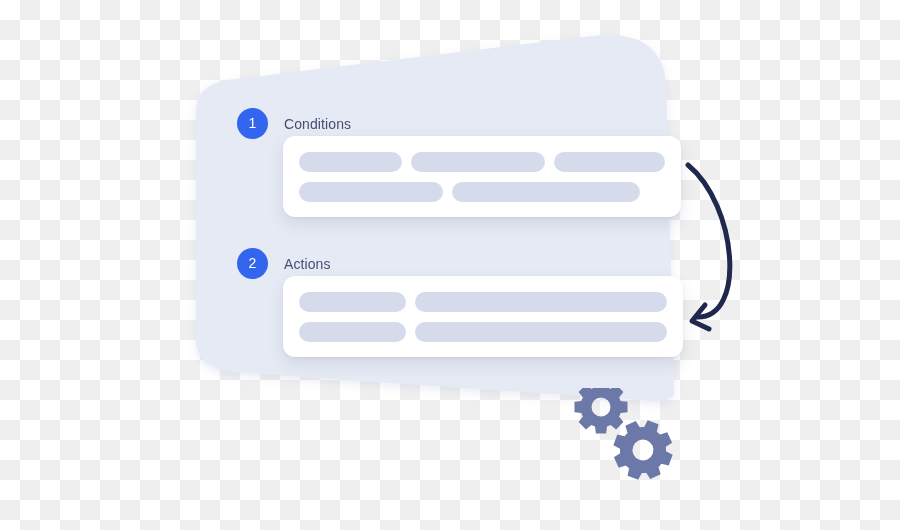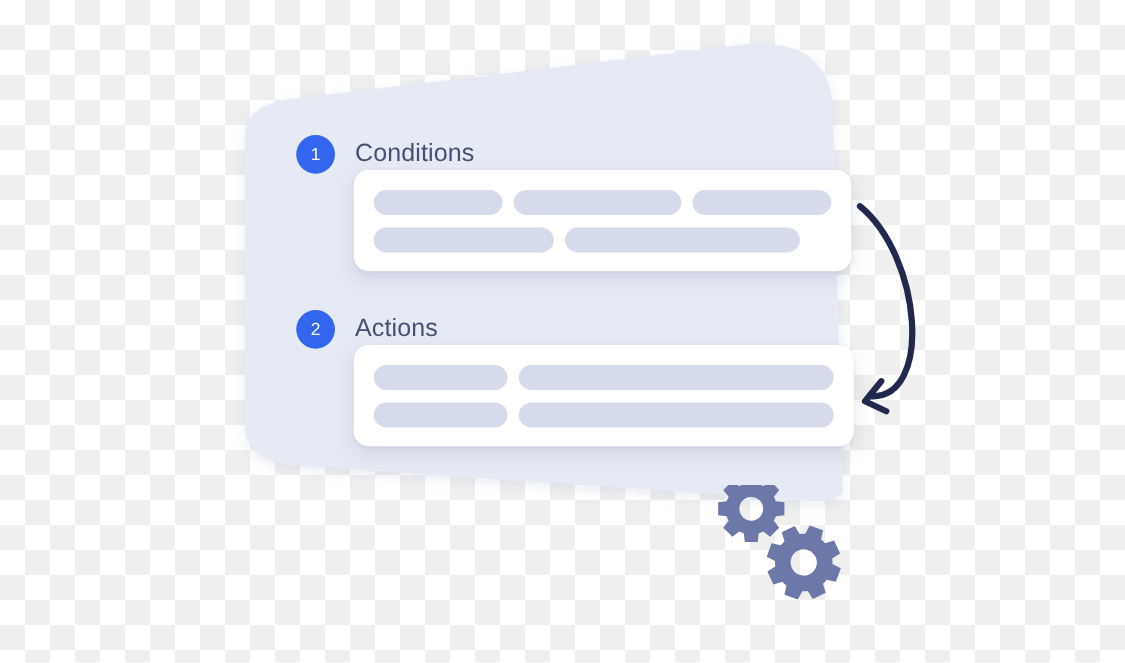--- a/index.html
+++ b/index.html
@@ -45,21 +45,21 @@
     color: #ffffff;
     font-size: 14px;
     line-height: 31px;
     text-align: center;
     font-family: "Liberation Sans", sans-serif;
     letter-spacing: 0.2px;
     flex: 0 0 auto;
   }
   .section-title {
     color: #454f73;
-    font-size: 20px;
+    font-size: 14px;
     letter-spacing: 0.1px;
     white-space: nowrap;
   }
 
   
   .card {
     position: absolute;
     background: #ffffff;
     border-radius: 12px;
     box-shadow: 0 7px 16px rgba(70, 84, 130, 0.13), 0 1px 3px rgba(70,84,130,0.07);

